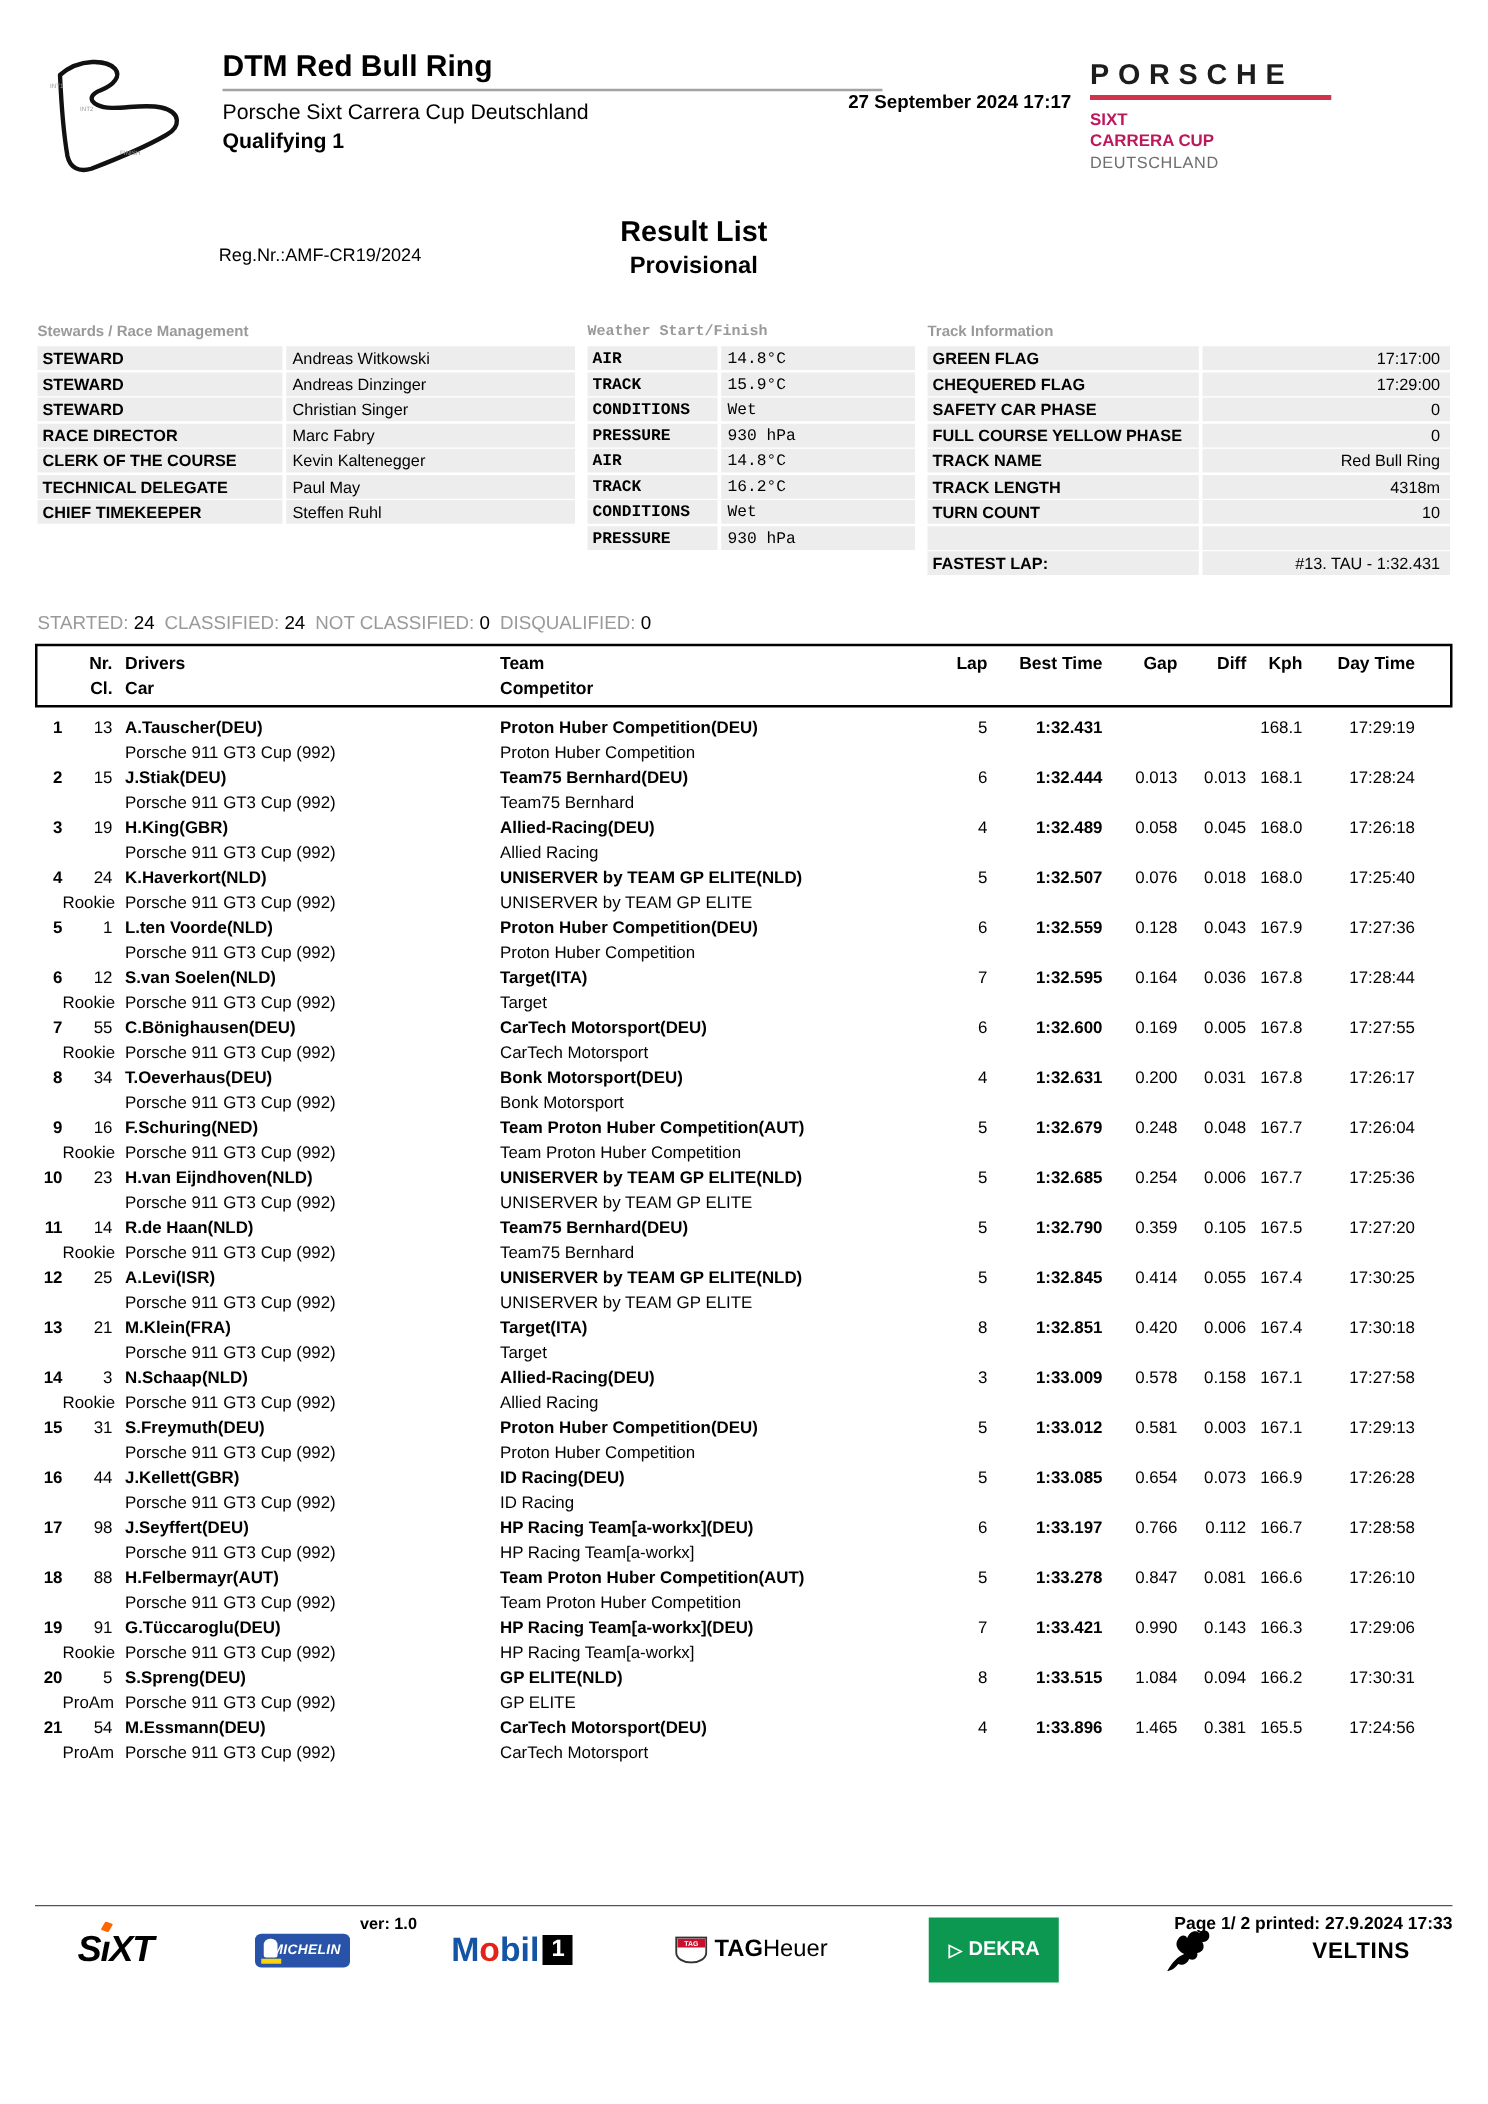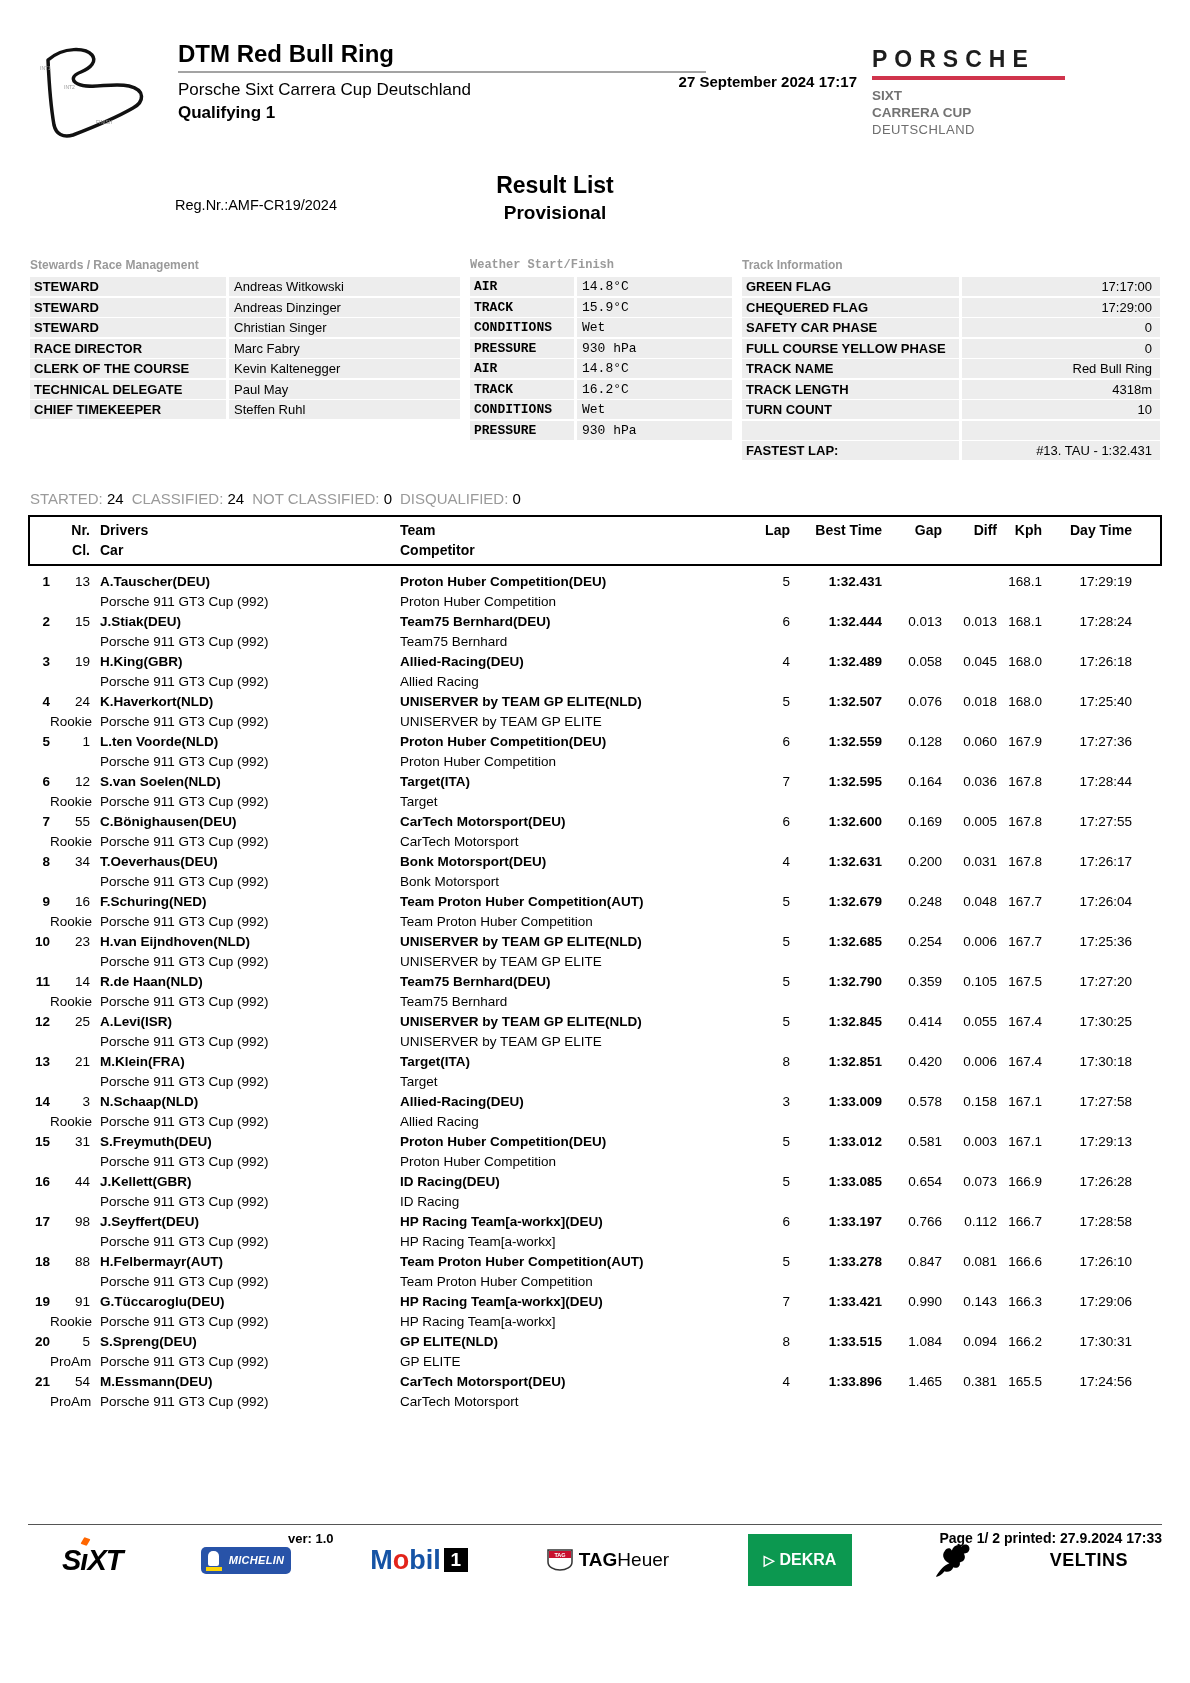--- a/index.html
+++ b/index.html
@@ -9,21 +9,21 @@
   .hdr{position:absolute;top:40px;left:30px;width:1130px;height:115px;}
   .trackmap{position:absolute;left:4px;top:2px;}
   .titleblock{position:absolute;left:148px;top:0;width:528px;}
   .evtitle{font-size:24px;font-weight:bold;border-bottom:2px solid #a3a3a3;padding-bottom:3px;margin:0;}
   .evseries{font-size:17px;margin-top:7px;}
   .evsession{font-size:17px;font-weight:bold;margin-top:3px;}
   .datetime{position:absolute;right:303px;top:33px;font-size:15px;font-weight:bold;}
   .brand{position:absolute;right:0;top:6px;width:288px;}
   .porsche-word{font-size:23px;font-weight:bold;letter-spacing:7px;color:#1d1d1d;}
   .porsche-bar{width:193px;height:4px;background:#d0344c;margin:3px 0 7px 0;}
-  .brand-l1,.brand-l2{font-size:13.5px;font-weight:bold;color:#737373;line-height:17px;}
+  .brand-l1,.brand-l2{font-size:13.5px;font-weight:bold;color:#be185d;line-height:17px;}
   .brand-l3{font-size:13px;color:#6e6e6e;line-height:17px;letter-spacing:0.5px;}
   
   .doctitle{position:absolute;top:172px;left:0;width:1110px;text-align:center;}
   .doctitle .t1{font-size:23px;font-weight:bold;}
   .doctitle .t2{font-size:19px;font-weight:bold;margin-top:3px;}
   .regnr{position:absolute;top:197px;left:175px;font-size:14.5px;}
   
   .info{position:absolute;top:255px;left:0;width:1190px;height:225px;}
   .icol{position:absolute;top:0;}
   .icol-stewards{left:30px;width:430px;}
@@ -57,21 +57,21 @@
   .footline{position:absolute;top:1524px;left:28px;width:1134px;border-top:1.5px solid #555;}
   .verlabel{position:absolute;top:1531px;left:288px;font-size:13px;font-weight:bold;}
   .pagelabel{position:absolute;top:1530px;right:28px;font-size:14px;font-weight:bold;}
   
   .sponsors{position:absolute;top:1530px;left:62px;width:1066px;height:60px;
             display:flex;justify-content:space-between;align-items:center;}
   .sixt{font-size:29px;font-weight:900;font-style:italic;letter-spacing:-1px;position:relative;}
   .sixt .idot{position:relative;}
   .sixt .spark{position:absolute;top:-6px;left:2px;width:7px;height:7px;background:#f60;
                transform:skewX(-15deg) rotate(18deg);border-radius:1px;}
-  .michelin{background:#2853a8;border-radius:5px;width:90px;height:27px;position:relative;
+  .michelin{background:#2853a8;border-radius:5px;width:76px;height:27px;position:relative;
             display:flex;align-items:center;justify-content:flex-end;padding-right:7px;box-sizing:border-box;}
   .michelin .mtxt{color:#fff;font-weight:bold;font-style:italic;font-size:11px;letter-spacing:0.3px;}
   .michelin .yellow{position:absolute;left:5px;bottom:3px;width:16px;height:4px;background:#fcd305;}
   .michelin .man{position:absolute;left:7px;top:4px;width:11px;height:15px;background:#fff;
                  border-radius:5px 5px 2px 2px;}
   .mobil{font-size:27px;font-weight:bold;display:flex;align-items:center;}
   .mobil .blue{color:#1553a5;}
   .mobil .red{color:#e2231a;}
   .mobil .onebox{display:inline-block;background:#000;color:#fff;width:24px;height:24px;
                  line-height:24px;text-align:center;font-size:19px;margin-left:3px;}
@@ -343,21 +343,21 @@
         <div class="rc"></div>
         <div class="rc"></div>
         <div class="rc"></div>
         <div class="rc bold right">5</div>
         <div class="rc right padr2">1</div>
         <div class="rc bold padl">L.ten Voorde(NLD)</div>
         <div class="rc bold padl">Proton Huber Competition(DEU)</div>
         <div class="rc right">6</div>
         <div class="rc bold right">1:32.559</div>
         <div class="rc right">0.128</div>
-        <div class="rc right">0.060</div>
+        <div class="rc right">0.043</div>
         <div class="rc right">167.9</div>
         <div class="rc right">17:27:36</div>
         <div class="rc"></div>
         <div class="rc right padr2"></div>
         <div class="rc padl">Porsche 911 GT3 Cup (992)</div>
         <div class="rc padl">Proton Huber Competition</div>
         <div class="rc"></div>
         <div class="rc"></div>
         <div class="rc"></div>
         <div class="rc"></div>

